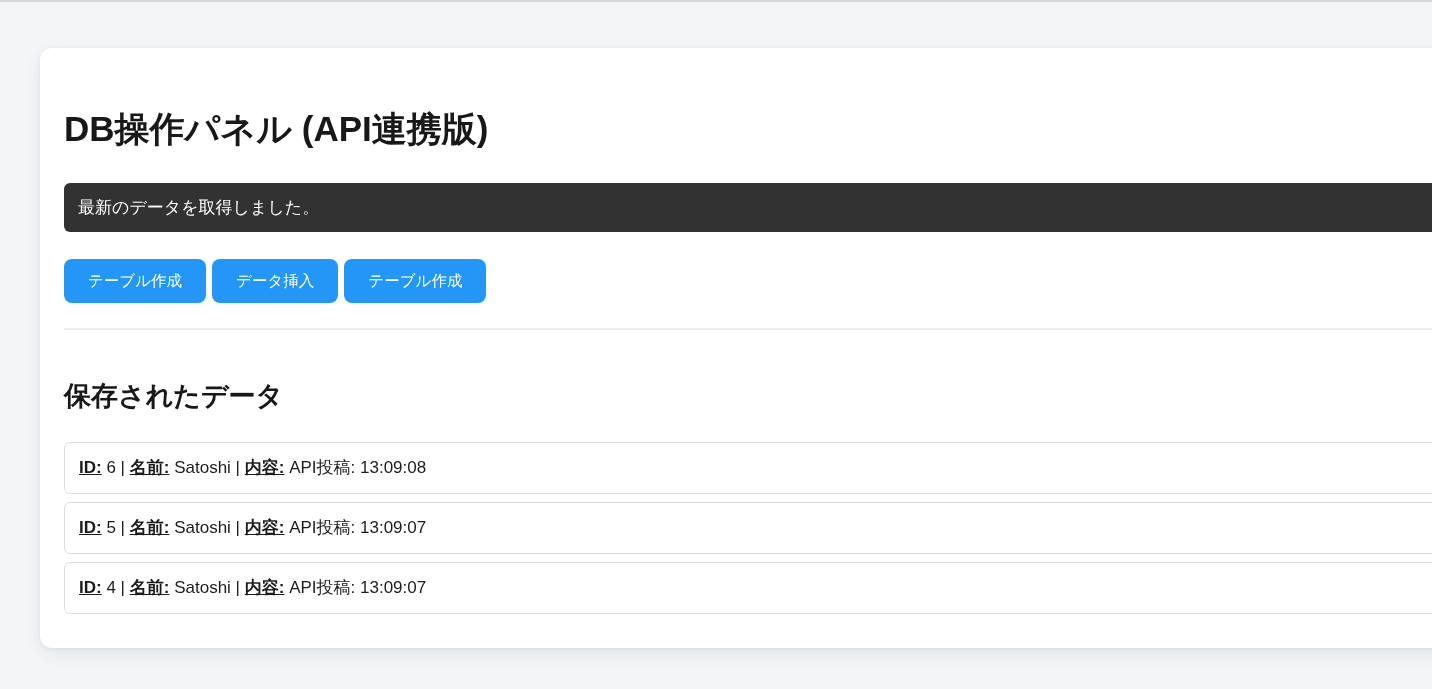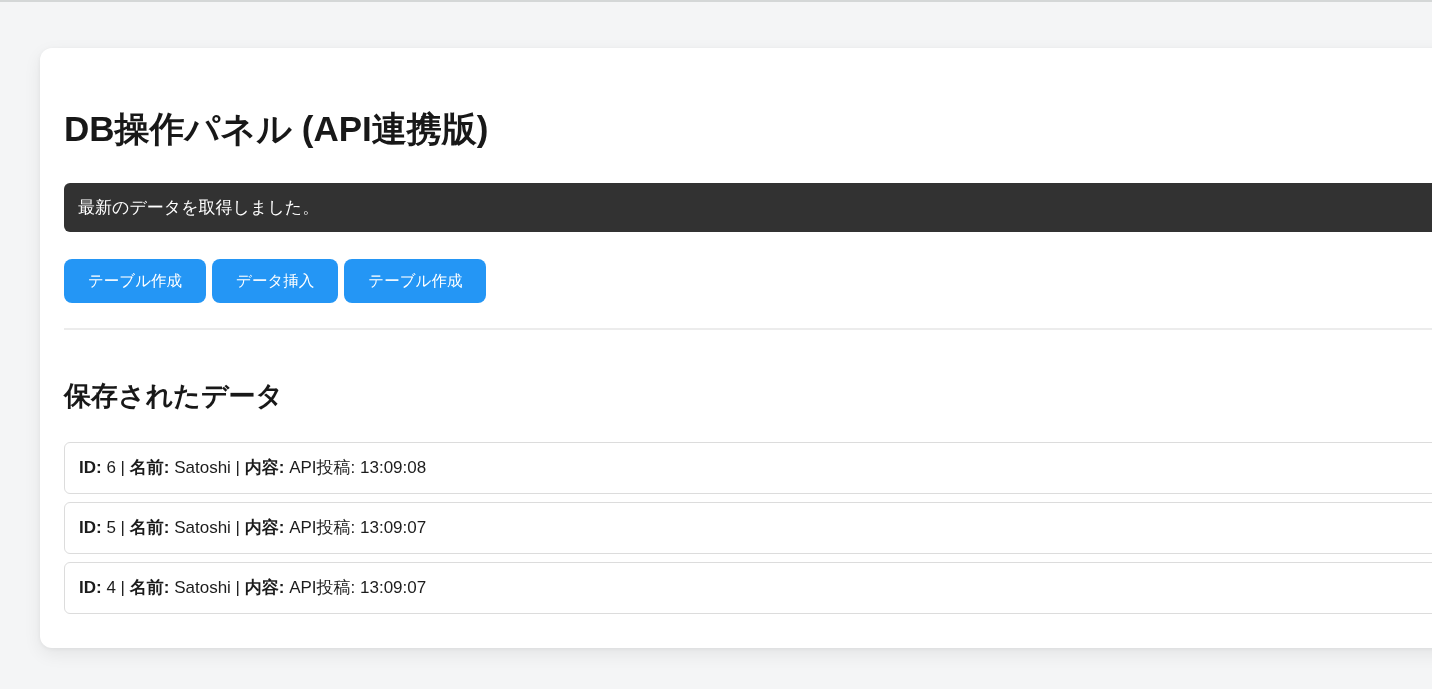--- a/index.html
+++ b/index.html
@@ -88,21 +88,21 @@
     background: #ffffff;
     border: 1px solid #dcdcdc;
     border-radius: 6px;
     padding: 13px 14px;
     font-size: 17px;
     line-height: 24px;
     color: #1c1c1c;
     margin-bottom: 8px;
     white-space: nowrap;
   }
-  .record-row strong { font-weight: 700; }
+  .record-row strong { font-weight: 700; text-decoration: underline; }
   .record-row .sep { color: #1c1c1c; }
 </style>
 </head>
 <body>
 
 <div class="top-edge"></div>
 
 <div class="card">
 
   <h1 class="page-title">DB操作パネル (API連携版)</h1>

